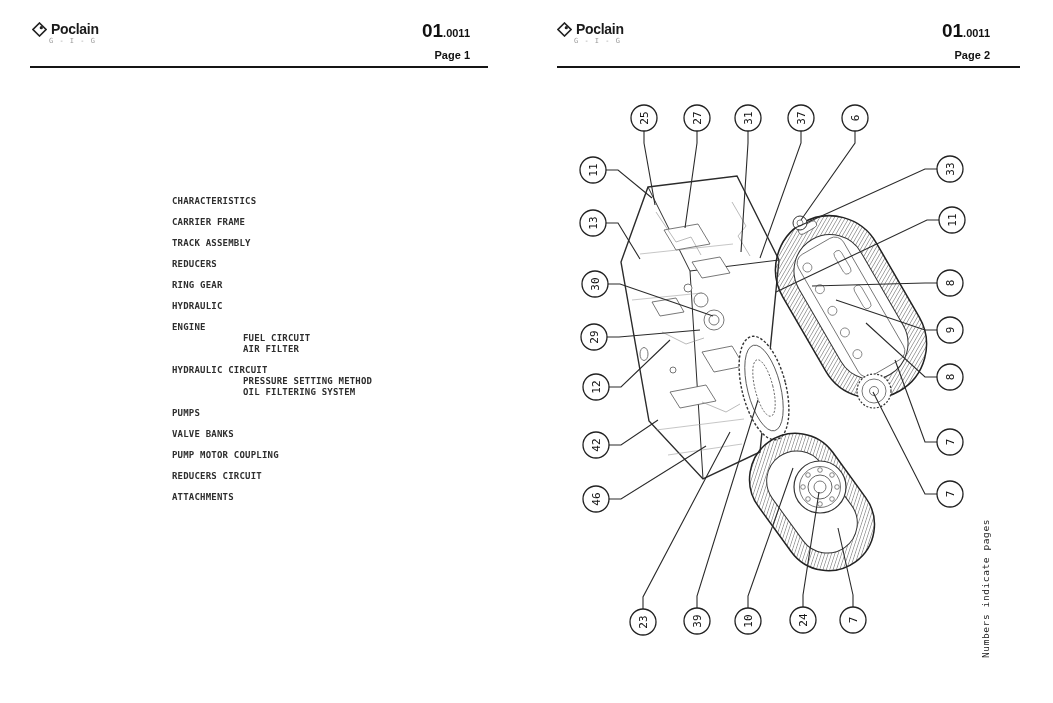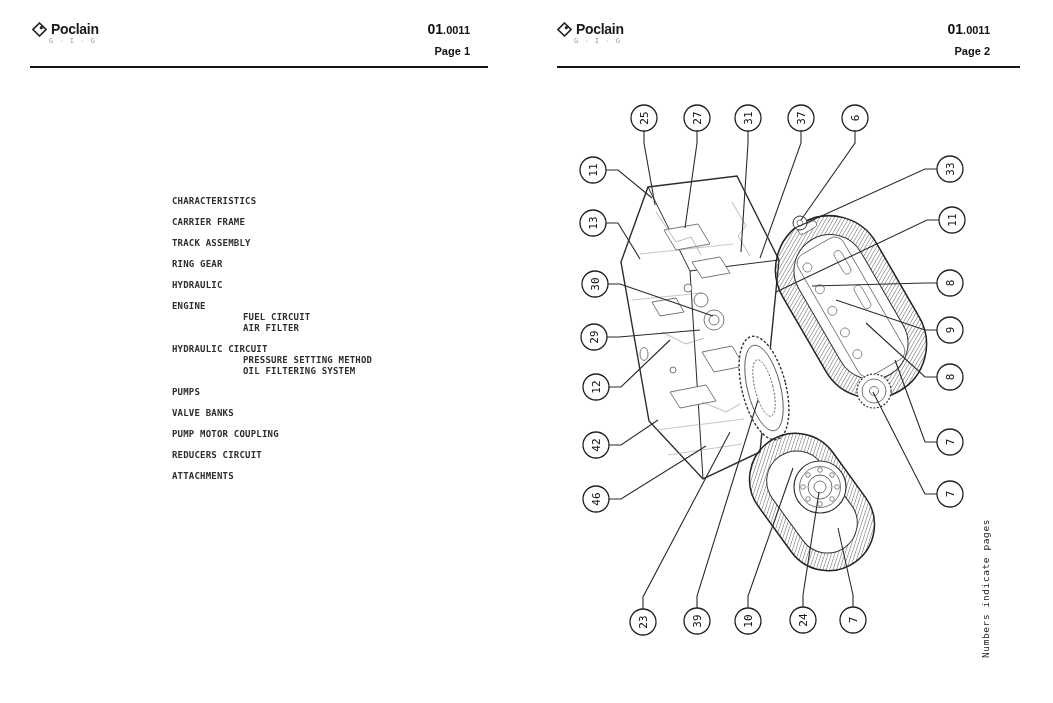--- a/index.html
+++ b/index.html
@@ -6,21 +6,21 @@
   #canvas{position:relative;width:1053px;height:703px;background:#ffffff;overflow:hidden;
           font-family:"Liberation Sans",sans-serif;color:#1b1b1b;}
   .page{position:absolute;top:0;height:703px;}
   
   .brand{position:absolute;display:flex;align-items:flex-start;gap:4px;}
   .brand-name{font-family:"Liberation Sans",sans-serif;font-weight:700;font-size:14px;
               letter-spacing:-0.3px;color:#1b1b1b;line-height:14px;}
   .brand-sub{position:absolute;top:15px;left:17px;font-family:"DejaVu Sans Mono",monospace;
              font-size:7px;color:#9a9a9a;letter-spacing:1px;white-space:nowrap;}
   .docnum{position:absolute;text-align:right;width:120px;}
-  .num-big{font-size:14px;font-weight:700;color:#111;text-align:right;}
+  .num-big{font-size:19px;font-weight:700;color:#111;text-align:right;}
   .num-small{font-size:11px;font-weight:700;color:#111;}
   .page-label{font-size:11px;font-weight:700;color:#111;margin-top:7px;}
   .rule{position:absolute;top:66px;height:2.4px;background:#151515;}
   
   #toc{position:absolute;left:172px;top:196px;width:280px;
        font-family:"DejaVu Sans Mono",monospace;font-size:9px;color:#2e2e2e;
        letter-spacing:0.2px;}
   .toc-row{line-height:11px;height:11px;margin-top:10px;white-space:nowrap;font-weight:bold;}
   .toc-row:first-child{margin-top:0;}
   .toc-row.sub{margin-top:0;margin-left:71px;}
@@ -50,20 +50,21 @@
     </div>
     <div class="docnum" style="left:350px;top:20px;">
       <span class="num-big">01</span><span class="num-small">.0011</span>
       <div class="page-label">Page 1</div>
     </div>
     <div class="rule" style="left:30px;width:458px;"></div>
     <div id="toc">
         <div class="toc-row">CHARACTERISTICS</div>
         <div class="toc-row">CARRIER FRAME</div>
         <div class="toc-row">TRACK ASSEMBLY</div>
+        <div class="toc-row">REDUCERS</div>
         <div class="toc-row">RING GEAR</div>
         <div class="toc-row">HYDRAULIC</div>
         <div class="toc-row">ENGINE</div>
         <div class="toc-row sub">FUEL CIRCUIT</div>
         <div class="toc-row sub">AIR FILTER</div>
         <div class="toc-row">HYDRAULIC CIRCUIT</div>
         <div class="toc-row sub">PRESSURE SETTING METHOD</div>
         <div class="toc-row sub">OIL FILTERING SYSTEM</div>
         <div class="toc-row">PUMPS</div>
         <div class="toc-row">VALVE BANKS</div>

